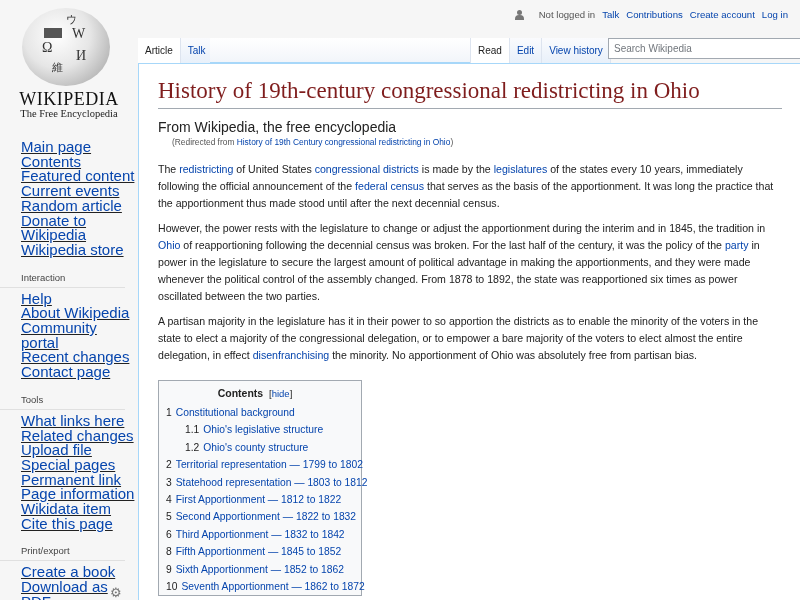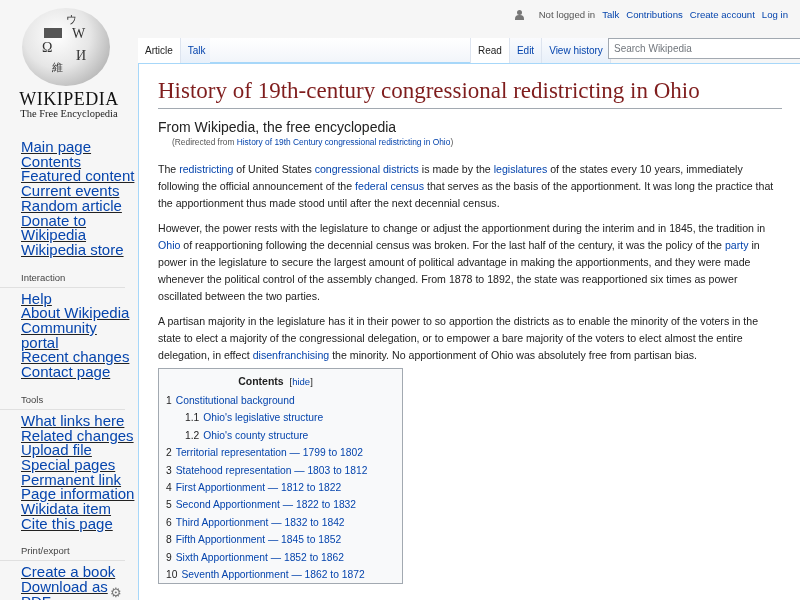--- a/index.html
+++ b/index.html
@@ -42,21 +42,21 @@
   .search .mag { position: absolute; right: 5px; top: 2px; font-size: 11px; color: #333; }
 
   
   .content { position: absolute; left: 138px; top: 63px; width: 662px; height: 537px; background: #fff; border-left: 1px solid #a7d7f9; border-top: 1px solid #a7d7f9; padding: 12px 19px 0 19px; }
   h1 { font-family: "Liberation Serif", serif; font-weight: normal; font-size: 23px; line-height: 30px; color: #7f1d1d; border-bottom: 1px solid #a2a9b1; padding-bottom: 2px; width: 624px; }
   .sitesub { font-size: 14px; margin-top: 10px; color: #222; }
   .redirect { font-size: 8.4px; color: #555; margin-left: 14px; margin-top: 2px; }
   p.body { font-size: 10.6px; line-height: 17px; margin-top: 8px; width: 624px; }
   p.body:first-of-type { margin-top: 14px; }
 
-  .toc { margin-top: 4px; width: 245px; border: 1px solid #a2a9b1; background: #f8f9fa; padding: 6px 17px 0 7px; font-size: 10.3px; }
+  .toc { margin-top: 16px; width: 204px; border: 1px solid #a2a9b1; background: #f8f9fa; padding: 6px 17px 0 7px; font-size: 10.3px; }
   .toc-title { text-align: center; font-weight: bold; font-size: 10.5px; margin-bottom: 5px; }
   .toc-title .hide { font-weight: normal; font-size: 9.5px; }
   .toc-list { list-style: none; }
   .toc-list li { line-height: 17.4px; white-space: nowrap; }
   .toc-list li.sub { padding-left: 19px; }
   .toc-list .num { color: #222; margin-right: 4px; }
 </style>
 </head>
 <body>
 

